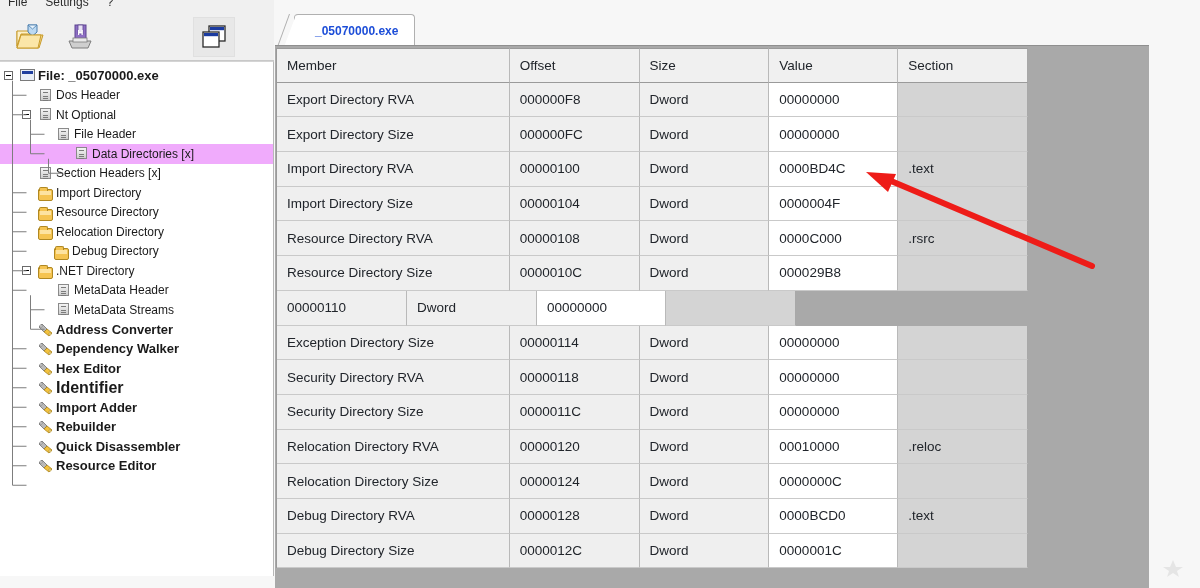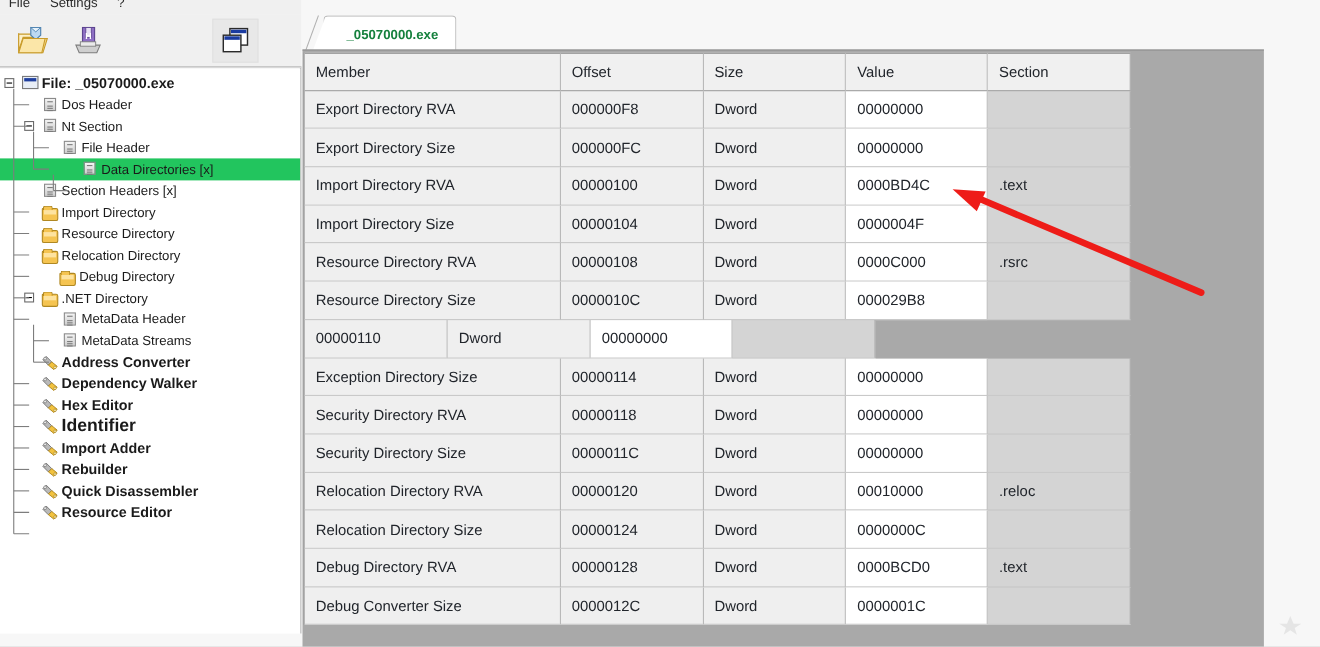--- a/index.html
+++ b/index.html
@@ -49,21 +49,21 @@
     border-top:1px solid #d4d4d4;
     overflow:hidden;
     font-size:12px;
   }
   .trow{
     position:relative; height:19.5px;
     display:flex; align-items:center;
     white-space:nowrap;
     cursor:default;
   }
-  .trow.sel{ background:#22c55e; }
+  .trow.sel{ background:#f0abfc; }
   .tlabel{ color:#1a1a1a; }
   .tlabel.bold{ font-weight:bold; }
   .tlabel.root{ font-weight:bold; }
 
   .box{
     position:absolute; width:9px; height:9px;
     border:1px solid #6b6b6b; background:#fff;
     display:flex; align-items:center; justify-content:center;
   }
   .box:before{
@@ -109,21 +109,21 @@
 
   
   #tabstrip{
     position:absolute; left:274px; top:0px; width:926px; height:50px;
     background:#f7f7f7;
   }
   #tab-file{
     position:absolute; left:20px; top:14px; height:32px;
     padding:0 16px 0 20px;
     display:flex; align-items:center;
-    font-size:12px; font-weight:bold; color:#15803d;
+    font-size:12px; font-weight:bold; color:#1d4ed8;
     background:#ffffff;
     border:1px solid #b0b0b0;
     border-bottom:none;
     border-radius:4px 4px 0 0;
     cursor:pointer;
   }
   #tab-file:before{
     content:""; position:absolute; left:-11px; bottom:-1px;
     width:0; height:0;
     border-style:solid;
@@ -229,21 +229,21 @@
         <span style="position: absolute; left: 20px; top: 3px; width: 16px; height: 14px;"><span class="ico ico-win" style="position:relative;display:inline-block;width:15px;height:12px"></span></span>
         <span class="tlabel bold root" style="position: absolute; left: 38px; font-size: 13px;">File: _05070000.exe</span>
       </div>
       <div class="trow" style="margin-top: 0px;">
         <span style="position: absolute; left: 38px; top: 3px; width: 16px; height: 14px;"><span class="ico ico-page" style="position:relative;display:inline-block;margin-left:2px"></span></span>
         <span class="tlabel" style="position: absolute; left: 56px; font-size: 12px;">Dos Header</span>
       </div>
       <div class="trow" style="margin-top: 0px;">
         <div class="box" style="left: 22px; top: 5px;"></div>
         <span style="position: absolute; left: 38px; top: 3px; width: 16px; height: 14px;"><span class="ico ico-page" style="position:relative;display:inline-block;margin-left:2px"></span></span>
-        <span class="tlabel" style="position: absolute; left: 56px; font-size: 12px;">Nt Section</span>
+        <span class="tlabel" style="position: absolute; left: 56px; font-size: 12px;">Nt Optional</span>
       </div>
       <div class="trow" style="margin-top: 0px;">
         <span style="position: absolute; left: 56px; top: 3px; width: 16px; height: 14px;"><span class="ico ico-page" style="position:relative;display:inline-block;margin-left:2px"></span></span>
         <span class="tlabel" style="position: absolute; left: 74px; font-size: 12px; text-align: right;">File Header</span>
       </div>
       <div class="trow sel" style="margin-top: 0px;">
         <span style="position: absolute; left: 74px; top: 3px; width: 16px; height: 14px;"><span class="ico ico-page" style="position:relative;display:inline-block;margin-left:2px"></span></span>
         <span class="tlabel" style="position: absolute; left: 92px; font-size: 12px;">Data Directories [x]</span>
       </div>
       <div class="trow" style="margin-top: 0px;">
@@ -481,21 +481,21 @@
           <div class="c section"></div>
         </div>
         <div class="r">
           <div class="c member">Debug Directory RVA</div>
           <div class="c offset">00000128</div>
           <div class="c size">Dword</div>
           <div class="c value">0000BCD0</div>
           <div class="c section">.text</div>
         </div>
         <div class="r">
-          <div class="c member">Debug Converter Size</div>
+          <div class="c member">Debug Directory Size</div>
           <div class="c offset">0000012C</div>
           <div class="c size">Dword</div>
           <div class="c value">0000001C</div>
           <div class="c section"></div>
         </div>
       </div>
   </div>
 </div>
 
 <svg id="arrow">

